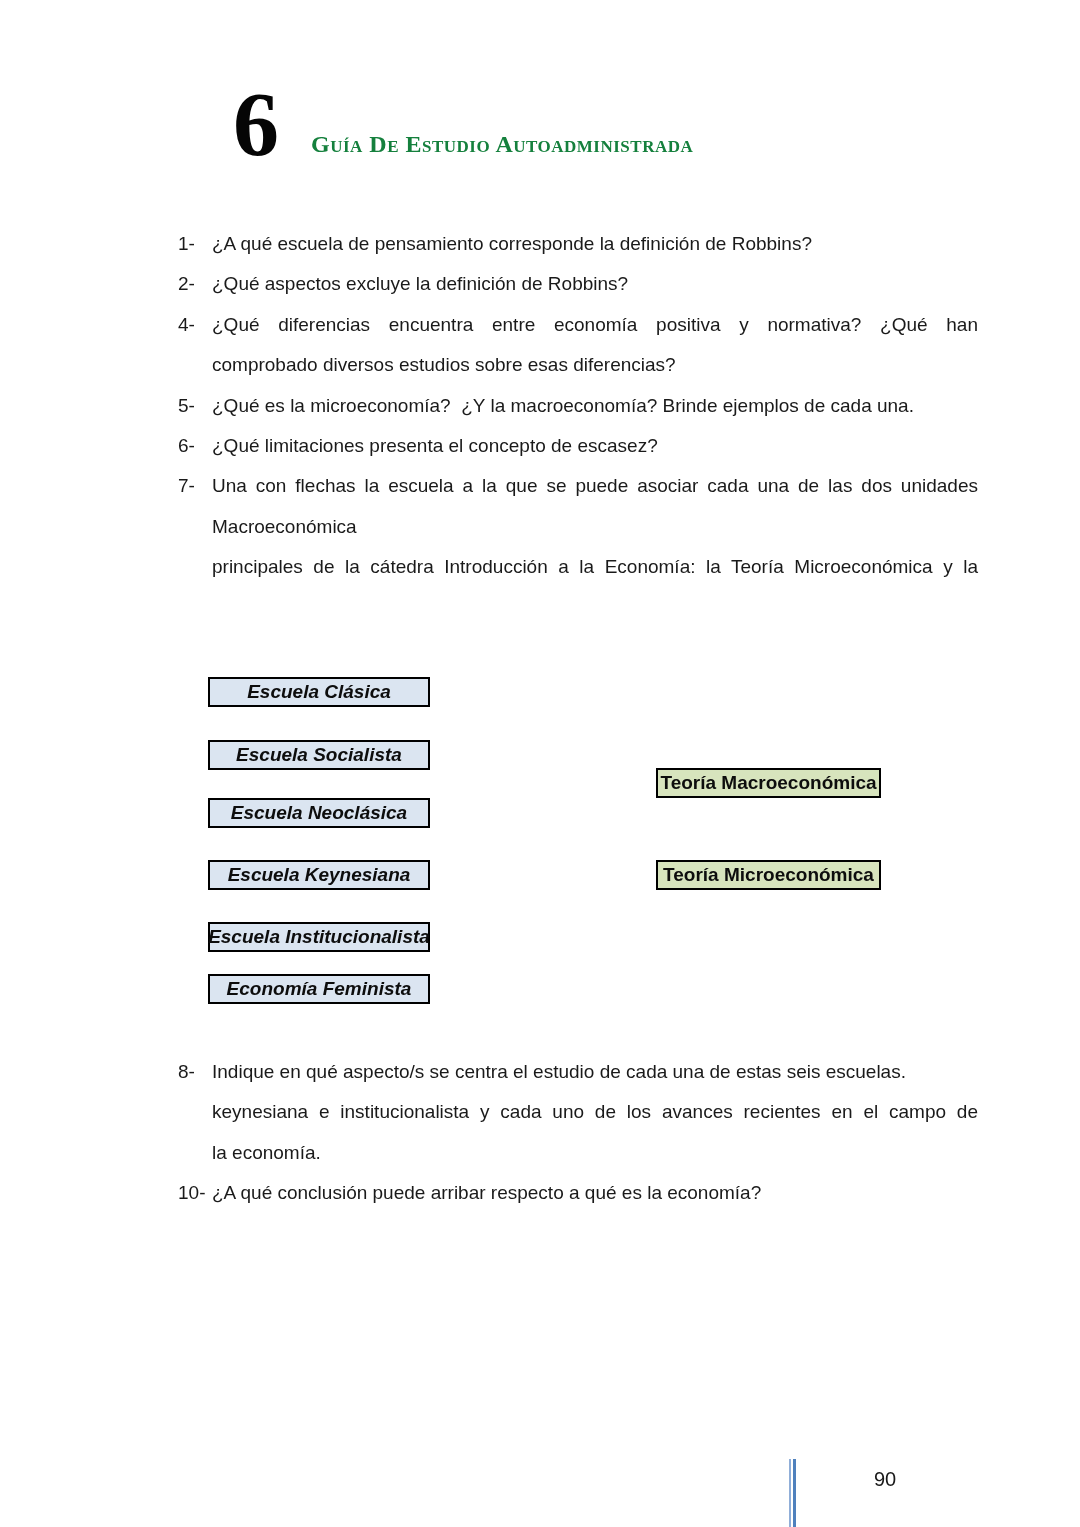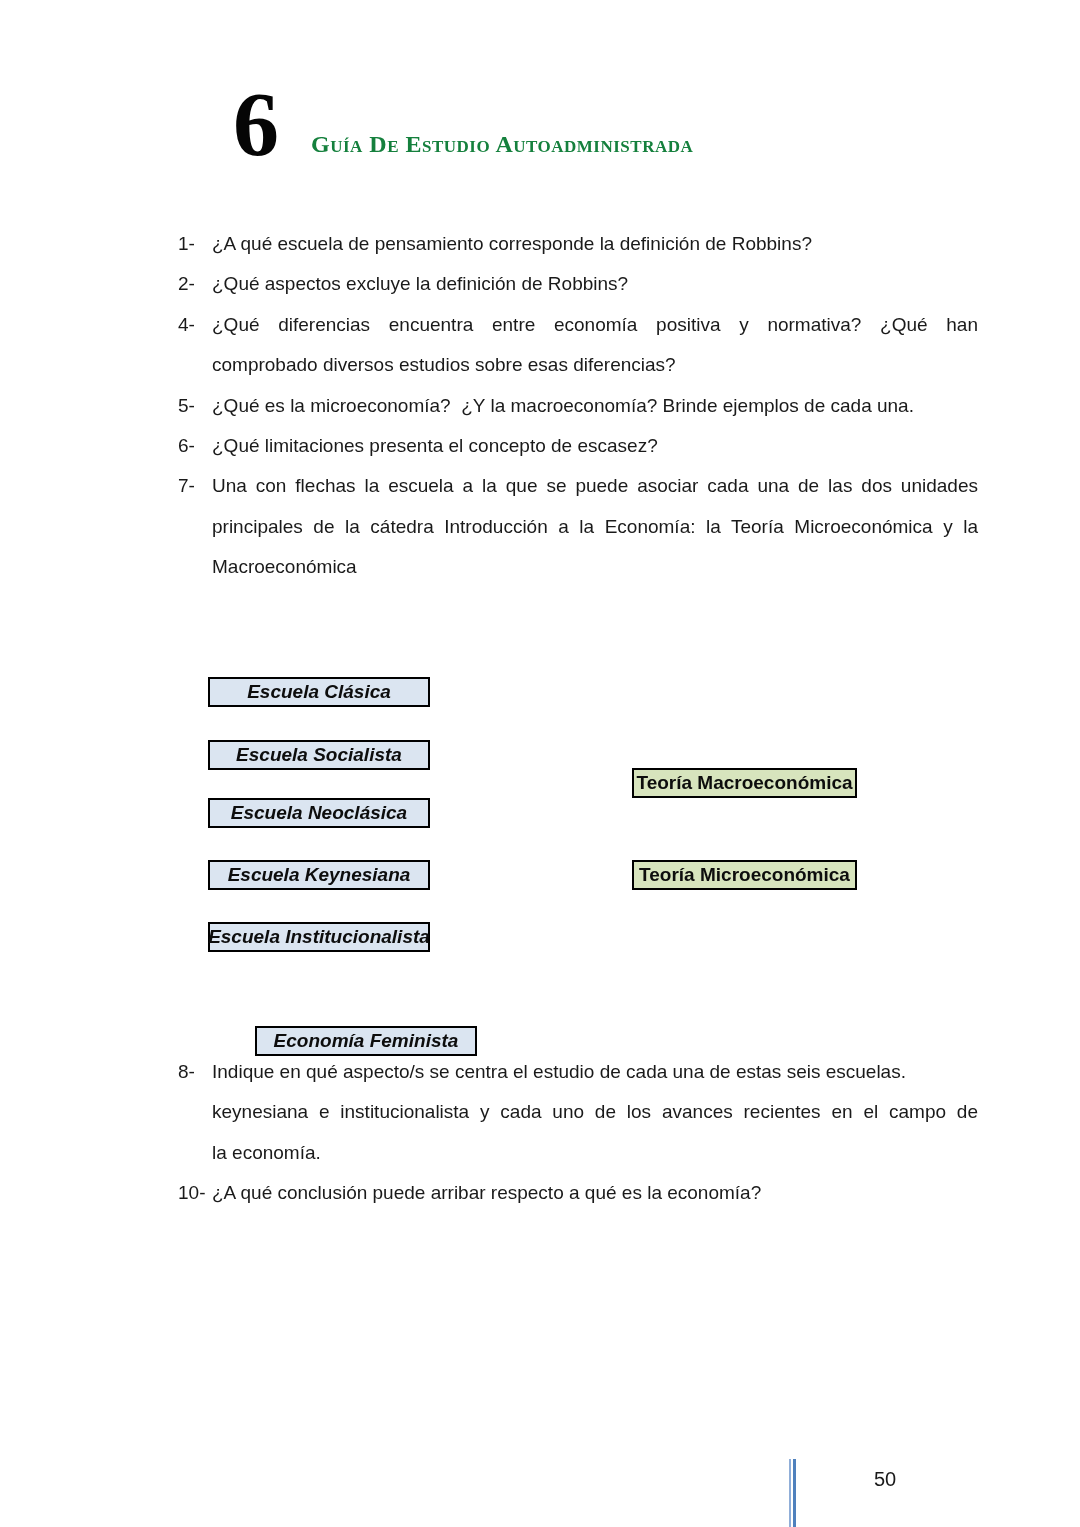--- a/index.html
+++ b/index.html
@@ -73,30 +73,30 @@
     white-space: nowrap;
     color: #0d0d0d;
   }
   .school {
     left: 208px;
     width: 218px;
     background: #dbe5f1;
     font-style: italic;
   }
   .theory {
-    left: 632px;
+    left: 656px;
     width: 221px;
     background: #d7e4bd;
   }
   #school-0 { top: 677px; }
   #school-1 { top: 740px; }
   #school-2 { top: 798px; justify-content: center; }
   #school-3 { top: 860px; }
   #school-4 { top: 922px; }
-  #school-5 { top: 1026px; margin-left: 47px; }
+  #school-5 { top: 974px; }
   #theory-0 { top: 768px; }
   #theory-1 { top: 860px; }
 
   
   .footer-line {
     position: absolute;
     left: 789px;
     top: 1459px;
     width: 7px;
     height: 68px;
@@ -123,22 +123,22 @@
 <div class="doc-title">Guía De Estudio Autoadministrada</div>
 
 <div id="qlist1" class="qlist">
   <div class="ln first"><span class="num">1-</span><span class="txt">¿A qué escuela de pensamiento corresponde la definición de Robbins?</span></div>
   <div class="ln first"><span class="num">2-</span><span class="txt">¿Qué aspectos excluye la definición de Robbins?</span></div>
   <div class="ln first stretch"><span class="num">4-</span><span class="txt">¿Qué diferencias encuentra entre economía positiva y normativa? ¿Qué han</span></div>
   <div class="ln cont"><span class="txt">comprobado diversos estudios sobre esas diferencias?</span></div>
   <div class="ln first"><span class="num">5-</span><span class="txt">¿Qué es la microeconomía? &nbsp;¿Y la macroeconomía? Brinde ejemplos de cada una.</span></div>
   <div class="ln first"><span class="num">6-</span><span class="txt">¿Qué limitaciones presenta el concepto de escasez?</span></div>
   <div class="ln first stretch"><span class="num">7-</span><span class="txt">Una con flechas la escuela a la que se puede asociar cada una de las dos unidades</span></div>
+  <div class="ln cont"><span class="txt">Macroeconómica</span></div>
   <div class="ln cont stretch"><span class="txt">principales de la cátedra Introducción a la Economía: la Teoría Microeconómica y la</span></div>
-  <div class="ln cont"><span class="txt">Macroeconómica</span></div>
 </div>
 
 <div id="school-0" class="mbox school">
     <span>Escuela Clásica</span>
   </div>
 <div id="school-1" class="mbox school">
     <span>Escuela Socialista</span>
   </div>
 <div id="school-2" class="mbox school">
     <span>Escuela Neoclásica</span>
@@ -161,13 +161,13 @@
   </div>
 
 <div id="qlist2" class="qlist">
   <div class="ln first"><span class="num">8-</span><span class="txt">Indique en qué aspecto/s se centra el estudio de cada una de estas seis escuelas.</span></div>
   <div class="ln cont stretch"><span class="txt">keynesiana e institucionalista y cada uno de los avances recientes en el campo de</span></div>
   <div class="ln cont"><span class="txt">la economía.</span></div>
   <div class="ln first"><span class="num">10-</span><span class="txt">¿A qué conclusión puede arribar respecto a qué es la economía?</span></div>
 </div>
 
 <div class="footer-line"></div>
-<div class="page-num">50</div>
+<div class="page-num">90</div>
 
 </body></html>

